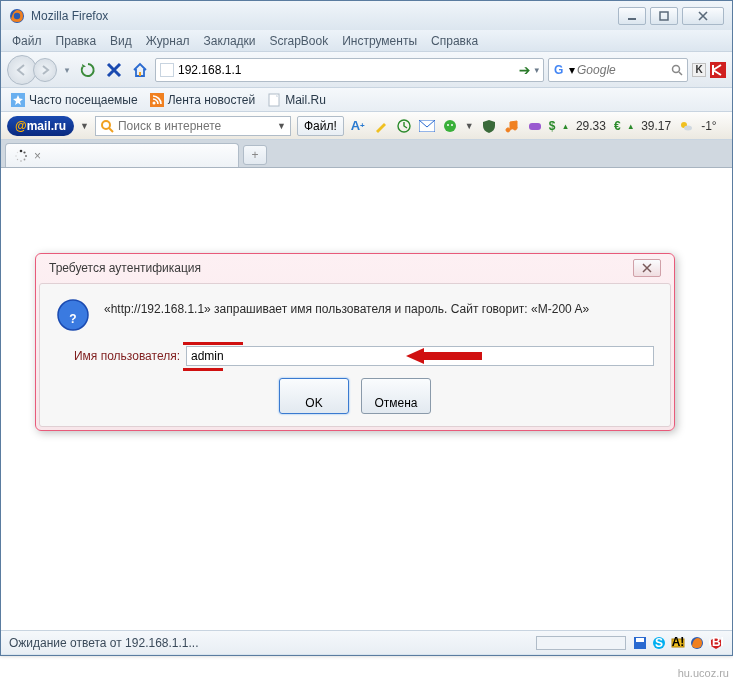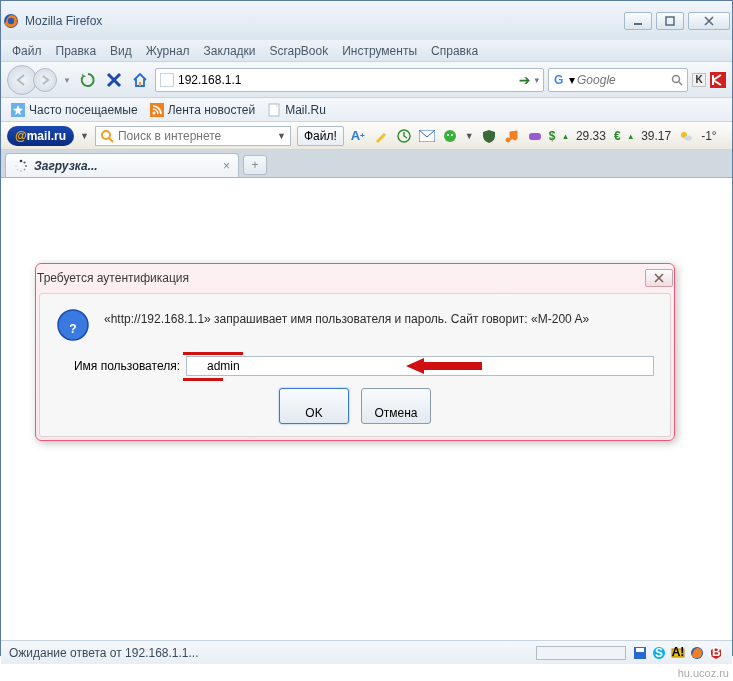--- a/index.html
+++ b/index.html
@@ -1,20 +1,20 @@
 <!DOCTYPE html>
 <html><head>
 <meta charset="utf-8">
 <style>
 * { margin: 0; padding: 0; box-sizing: border-box; font-family: "Segoe UI", Tahoma, sans-serif; font-size: 12px; }
 body { background: #fff; width: 733px; height: 681px; position: relative; }
 
 
 .window-frame { width: 733px; height: 656px; border: 1px solid #5a7ca0; background: linear-gradient(#e8f0f8, #d8e4ee); box-shadow: 0 0 4px rgba(0,0,0,.2); }
-.titlebar { height: 39px; display: flex; align-items: center; padding: 0 2px; background: linear-gradient(#f0f5fa, #dce6ef); }
+.titlebar { height: 29px; display: flex; align-items: center; padding: 0 8px; background: linear-gradient(#f0f5fa, #dce6ef); }
 .titlebar .ff-icon { width: 16px; height: 16px; margin-right: 6px; display: inline-block; }
 .titlebar .title-text { color: #37506a; flex: 1; }
 .win-controls { display: flex; gap: 4px; }
 .win-btn { width: 28px; height: 18px; border: 1px solid #a8b8c8; border-radius: 2px; background: linear-gradient(#fafcfe, #dce6ef); display: flex; align-items: center; justify-content: center; font-size: 11px; color: #5a6a7a; }
 .win-btn.close { width: 42px; }
 
 
 .menubar { height: 22px; display: flex; align-items: center; padding: 0 4px; background: linear-gradient(#edf3f9, #dce6ef); border-bottom: 1px solid #c8d4e0; }
 .menubar span { padding: 2px 7px; color: #4a5a6a; cursor: default; }
 
@@ -58,30 +58,30 @@
 .tab .spinner { width: 14px; height: 14px; }
 .tab-label { flex: 1; font-weight: bold; font-style: italic; color: #2a3a4a; }
 .tab-close { color: #888; cursor: default; }
 .tab-new { width: 24px; height: 20px; border: 1px solid #b0bcc8; border-radius: 3px; margin-left: 4px; margin-bottom: 2px; display: flex; align-items: center; justify-content: center; color: #888; background: linear-gradient(#f5f8fb, #e2e9f0); }
 
 
 .content { background: #fff; height: 462px; position: relative; }
 
 
 .dialog { position: absolute; left: 34px; top: 85px; width: 640px; border: 1px solid #e85a7a; border-radius: 6px; box-shadow: 2px 2px 8px rgba(0,0,0,.25); background: linear-gradient(#fdf0f3, #f8e6ea); padding: 1px; }
-.dlg-title { height: 26px; display: flex; align-items: center; padding: 0 0; color: #3a3a3a; }
+.dlg-title { height: 26px; display: flex; align-items: center; padding: 0 12px; color: #3a3a3a; }
 .dlg-title-text { flex: 1; }
 .dlg-close { width: 28px; height: 18px; border: 1px solid #d0a0a8; border-radius: 2px; background: linear-gradient(#fafcfe, #f0dde0); display: flex; align-items: center; justify-content: center; }
 .dlg-body { background: #f7f7f7; border: 1px solid #e0d0d4; border-radius: 3px; margin: 2px; padding: 14px 16px 12px; }
 .dlg-msg-row { display: flex; gap: 14px; align-items: flex-start; margin-bottom: 14px; }
 .q-icon { width: 34px; height: 34px; flex-shrink: 0; }
 .dlg-msg { color: #2a2a2a; padding-top: 4px; }
 .form-row { display: flex; align-items: center; margin-bottom: 6px; position: relative; }
-.form-row label { width: 124px; text-align: right; margin-right: 6px; color: #000000; }
-.form-row input { flex: 1; height: 20px; border: 1px solid #b0bcc8; padding: 0 20px; background: #fff; }
+.form-row label { width: 124px; text-align: right; margin-right: 6px; color: #7f1d1d; }
+.form-row input { flex: 1; height: 20px; border: 1px solid #b0bcc8; padding: 0 4px; background: #fff; }
 .annot { position: absolute; color: #e00000; font-weight: bold; font-size: 14px; left: 230px; pointer-events: none; }
 .arrow-annot { position: absolute; left: 350px; width: 76px; height: 16px; pointer-events: none; }
 .dlg-buttons { display: flex; justify-content: center; gap: 12px; margin-top: 12px; }
 .dlg-btn { min-width: 70px; height: 26px; border: 1px solid #8a9aaa; border-radius: 3px; background: linear-gradient(#fafcfe, #e2e9f0); padding: 17px 12px; }
 .dlg-btn.default { border: 1px solid #3a7ad0; box-shadow: 0 0 2px #6aaaf0; }
 
 
 .statusbar { height: 24px; border-top: 1px solid #c8d4e0; background: linear-gradient(#f5f8fb, #e8eef4); display: flex; align-items: center; padding: 0 8px; }
 .status-text { flex: 1; color: #3a4a5a; }
 .status-icons { display: flex; gap: 3px; align-items: center; }
@@ -316,21 +316,20 @@
               <circle r="1.1" cx="3.5" cy="-3.5" fill="#555"></circle>
               <circle r="1" cx="5" cy="0" fill="#777"></circle>
               <circle r="0.9" cx="3.5" cy="3.5" fill="#999"></circle>
               <circle r="0.8" cx="0" cy="5" fill="#aaa"></circle>
               <circle r="0.7" cx="-3.5" cy="3.5" fill="#bbb"></circle>
               <circle r="0.7" cx="-5" cy="0" fill="#ccc"></circle>
               <circle r="0.7" cx="-3.5" cy="-3.5" fill="#ddd"></circle>
             </g>
           </svg>
         </span>
-      <span class="tab-label">Загрузка...</span>
       <span class="tab-close">×</span>
     </div>
     <div class="tab-new">+</div>
   </div>
 
   <div class="content">
 
     <div class="dialog">
       <div class="dlg-title">
         <span class="dlg-title-text">Требуется аутентификация</span>

